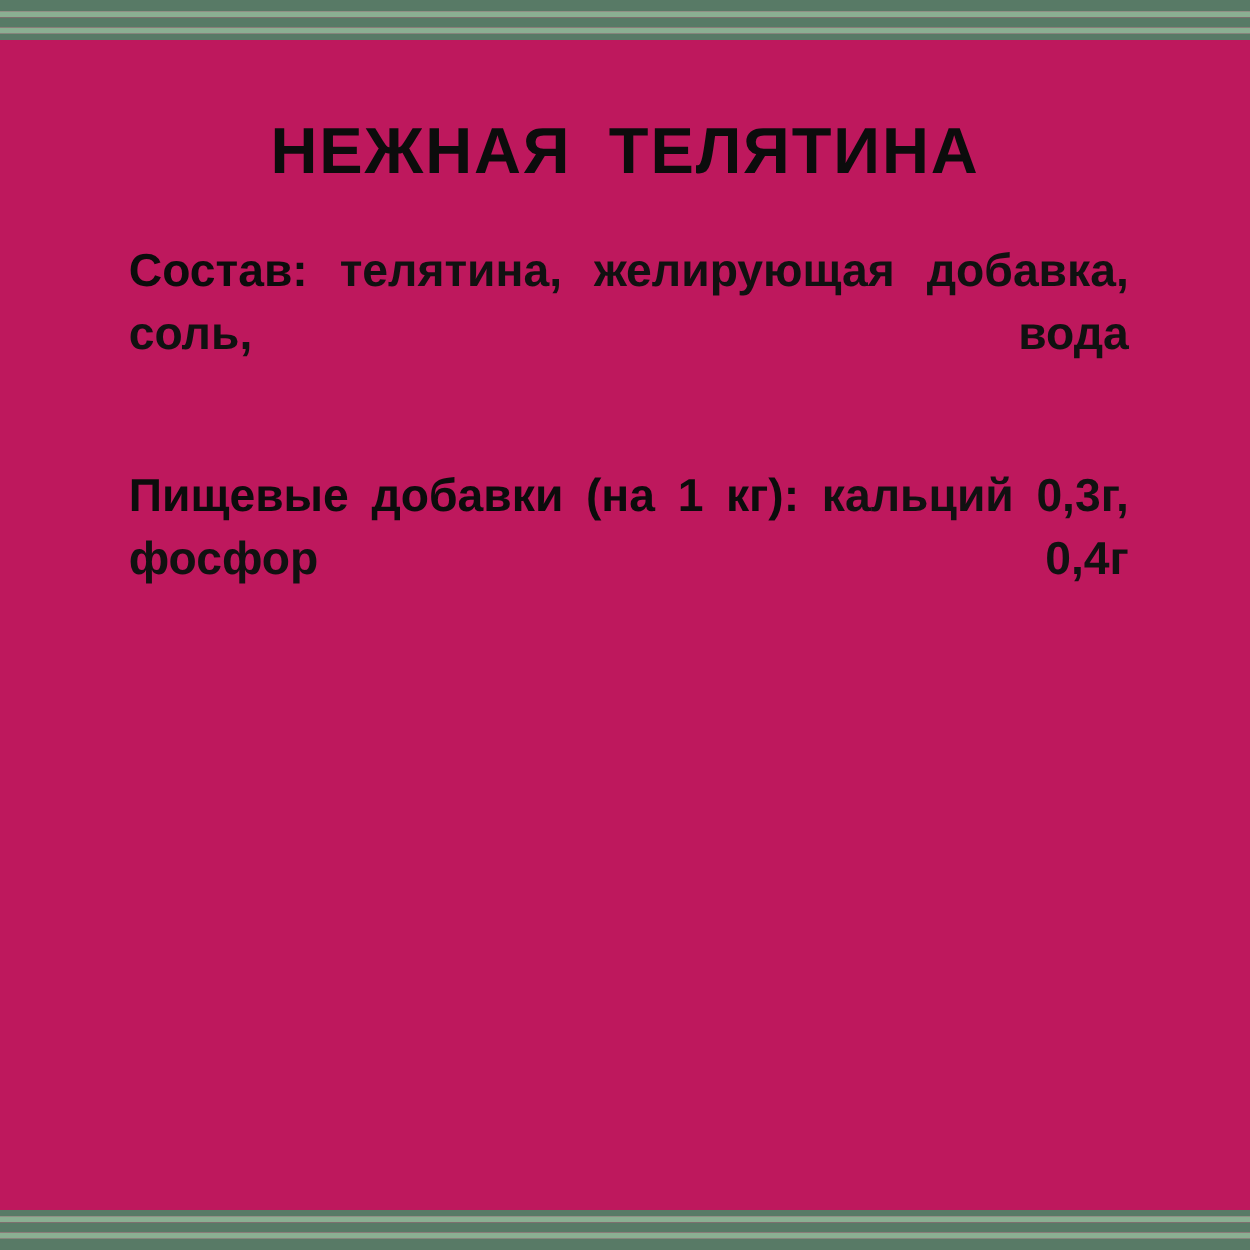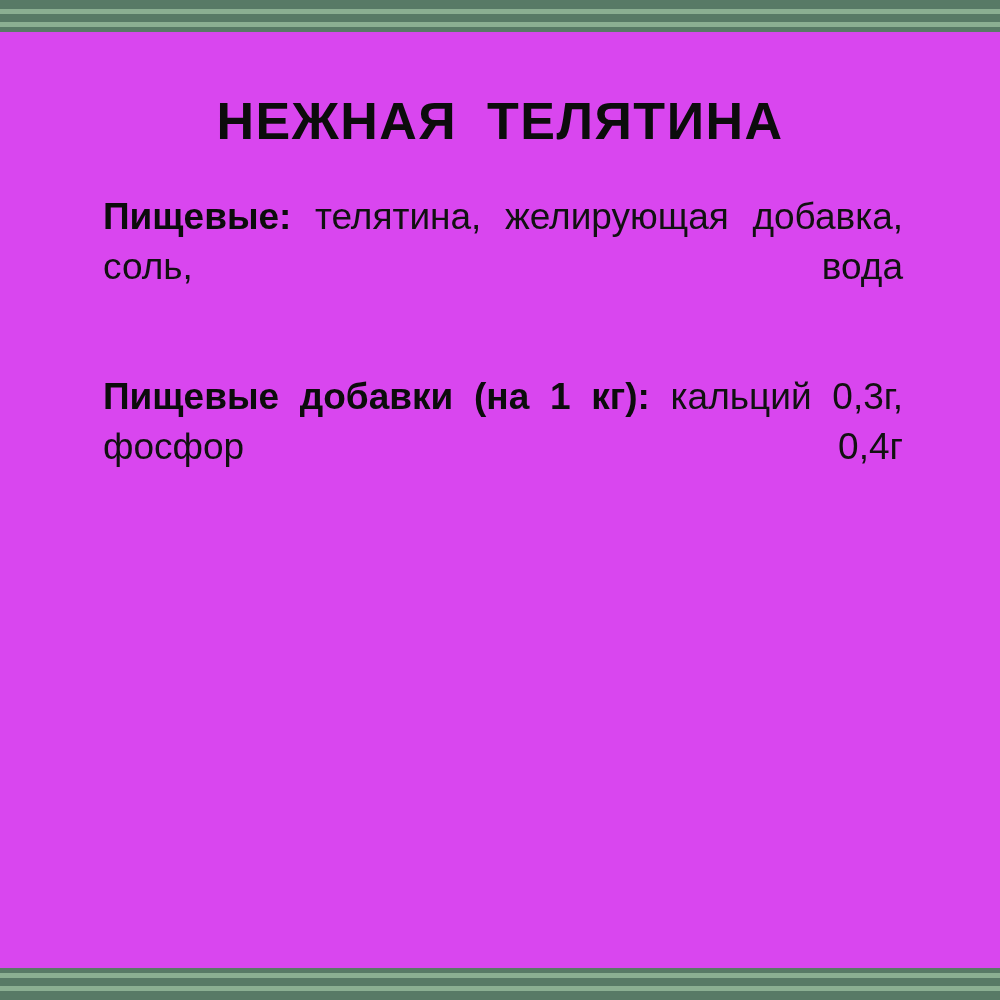--- a/index.html
+++ b/index.html
@@ -87,45 +87,45 @@
     display: inline-block;
     width: 100%;
     height: 0;
   }
 
   .spec-label {
     font-weight: 700;
     color: #0C0C0C;
   }
   .spec-value {
-    font-weight: 400;
+    font-weight: 700;
     color: #111111;
   }
 </style>
 </head>
 <body style="background: rgb(246, 239, 230);">
 
-<div class="label-card" style="background: #d946ef;">
+<div class="label-card" style="background: #be185d;">
 
   <div class="border-stripes top">
     <span class="stripe dark-1" style="background: rgb(88, 122, 102);"></span>
     <span class="stripe light-1" style="background: rgb(139, 175, 146);"></span>
     <span class="stripe dark-2" style="background: rgb(88, 122, 102);"></span>
     <span class="stripe light-2" style="background: rgb(139, 175, 146);"></span>
     <span class="stripe dark-3" style="background: rgb(88, 122, 102);"></span>
   </div>
 
   <div class="content">
 
     <h1 class="page-title" style="color: rgb(12, 12, 12);">НЕЖНАЯ  ТЕЛЯТИНА</h1>
 
     <div class="spec-list">
 
       <p class="spec-block" style="color: rgb(17, 17, 17);">
-        <span class="spec-label">Пищевые:</span>
+        <span class="spec-label">Состав:</span>
         <span class="spec-value">телятина, желирующая добавка, соль, вода</span>
       </p>
 
 
       <p class="spec-block" style="color: rgb(17, 17, 17);">
         <span class="spec-label">Пищевые добавки (на 1 кг):</span>
         <span class="spec-value">кальций 0,3г, фосфор 0,4г</span>
       </p>
 
     </div>

